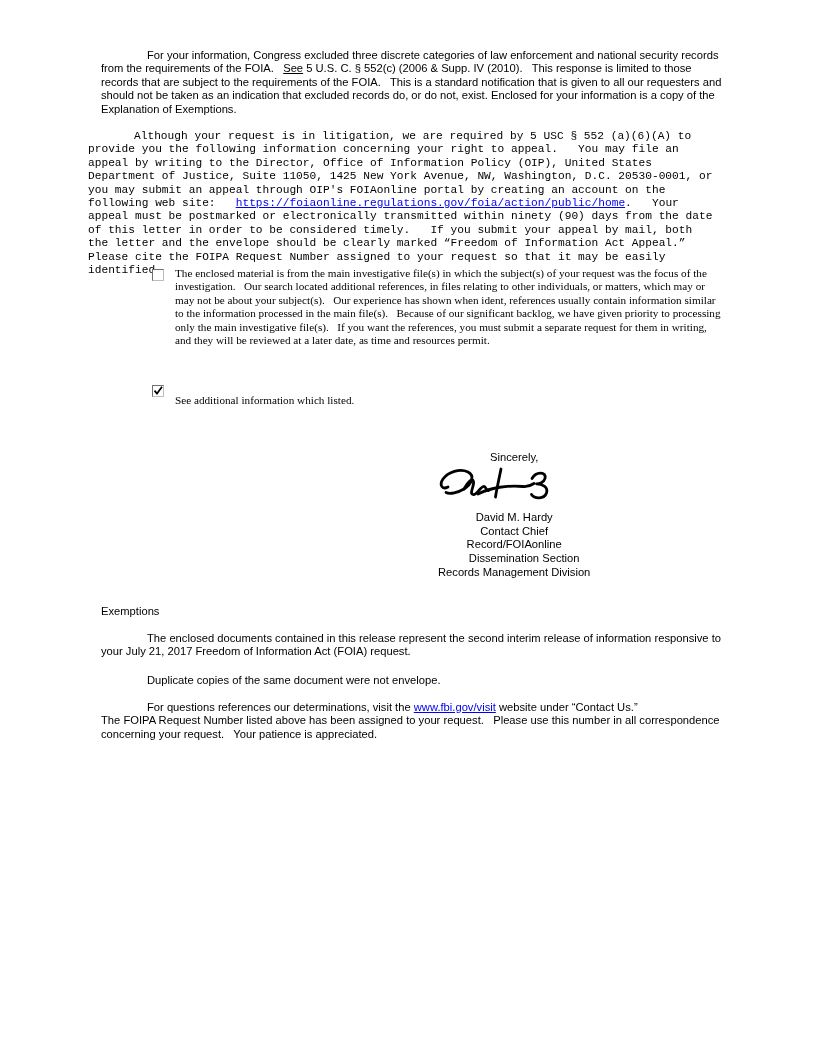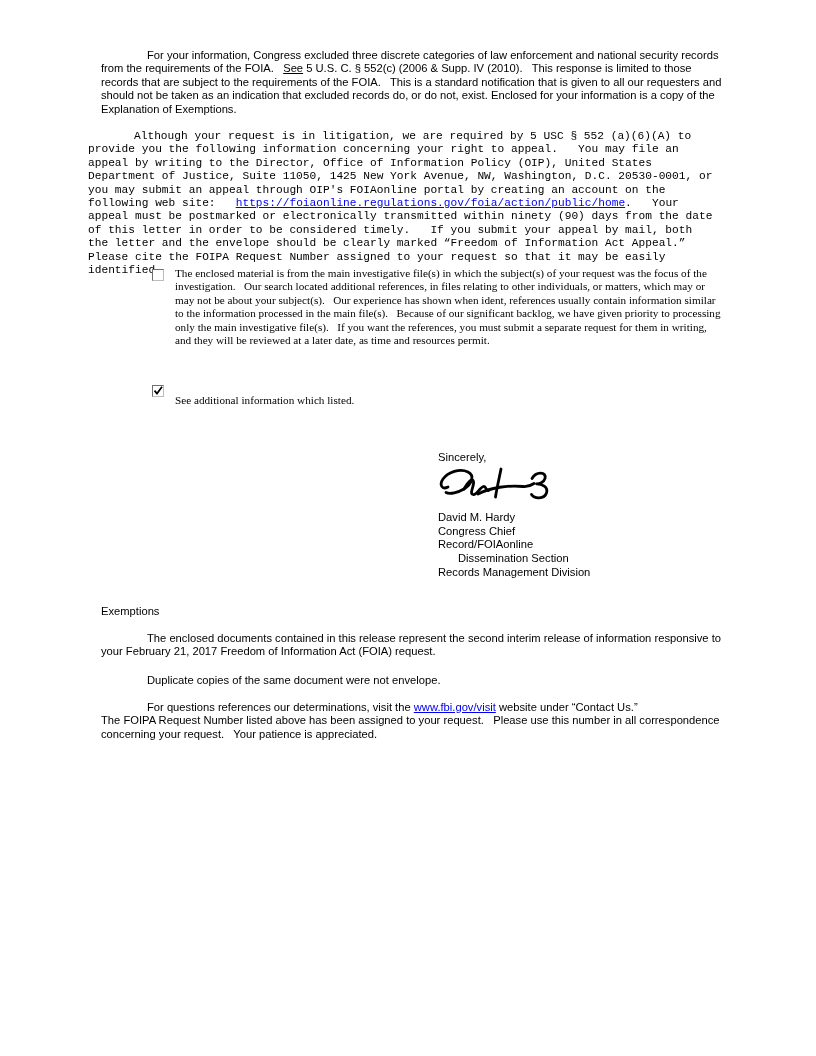--- a/index.html
+++ b/index.html
@@ -29,21 +29,21 @@
     background:#fff;
     border:1px solid;
     border-color:#6f6f6f #bdbdbd #bdbdbd #6f6f6f;
     margin-right:11px;
     display:inline-flex;align-items:center;justify-content:center;
   }
   .cb1 .checkbox{margin-top:2px;}
   .cb2 .checkbox{margin-top:0;}
   .cb-text{width:548px;}
   .cb2 .cb-text{margin-top:9px;}
-  .sig{position:absolute;left:438px;top:451px;line-height:13.8px;}
+  .sig{position:absolute;left:438px;top:451px;line-height:13.8px;text-align:center;}
   .sig-svg{display:block;margin:-1px 0 0 -4px;}
   .indent2{padding-left:20px;}
   .enclosures{position:absolute;left:101px;top:605px;}
   .p-close1{position:absolute;left:101px;top:632px;width:627px;}
   .p-close2{position:absolute;left:101px;top:674px;width:627px;}
   .p-close3{position:absolute;left:101px;top:701px;width:627px;}
 </style>
 </head>
 <body>
 
@@ -74,28 +74,28 @@
     <svg class="sig-svg" width="130" height="47" viewBox="0 0 130 47">
       <g fill="none" stroke="#000" stroke-width="2.8" stroke-linecap="round" stroke-linejoin="round">
         <path d="M14 23 C8 26 5 21 9 15 C14 8 26 4 34 8 C41 11.5 38 20 30 25 C24 28.5 16 30.5 12 28.5"></path>
         <path d="M30 25 C34.5 17 38.5 13.5 39.5 17.5 C40.5 21.5 35 29.5 39 30.5 C43 31.5 45.5 23.5 49.5 22.5 C52.5 21.8 51 26.5 54.5 26.5"></path>
         <path d="M67 5 C65 15 62.5 26 61.5 33"></path>
         <path d="M44 30 C56 23.5 75 21 89 22.5 C93 22.9 97 21.5 100 19.5"></path>
         <path d="M98 14.5 C102 7 113 7.5 111 14.5 C110 18.5 105 19.8 102.5 19.8 C108 19.8 114.5 23 112.5 29 C110.3 35.3 100.5 35 97.5 30.5"></path>
       </g>
     </svg>
     <div>David M. Hardy</div>
-    <div>Congress Chief</div>
+    <div>Contact Chief</div>
     <div>Record/FOIAonline</div>
     <div class="indent2">Dissemination Section</div>
     <div>Records Management Division</div>
   </div>
 
   <div class="enclosures">Exemptions</div>
 
-  <p class="p-close1 indent"><span>The enclosed documents contained in this release represent the second interim release of information responsive to your February 21, 2017 Freedom of Information Act (FOIA) request.</span></p>
+  <p class="p-close1 indent"><span>The enclosed documents contained in this release represent the second interim release of information responsive to your July 21, 2017 Freedom of Information Act (FOIA) request.</span></p>
 
   <p class="p-close2 indent"><span>Duplicate copies of the same document were not envelope.</span></p>
 
   <p class="p-close3 indent"><span>For questions references our determinations, visit the </span><a href="#" class="link">www.fbi.gov/visit</a><span> website under “Contact Us.”
 The FOIPA Request Number listed above has been assigned to your request.   Please use this number in all correspondence concerning your request.   Your patience is appreciated.</span></p>
 
 </div>
 
 </body></html>

